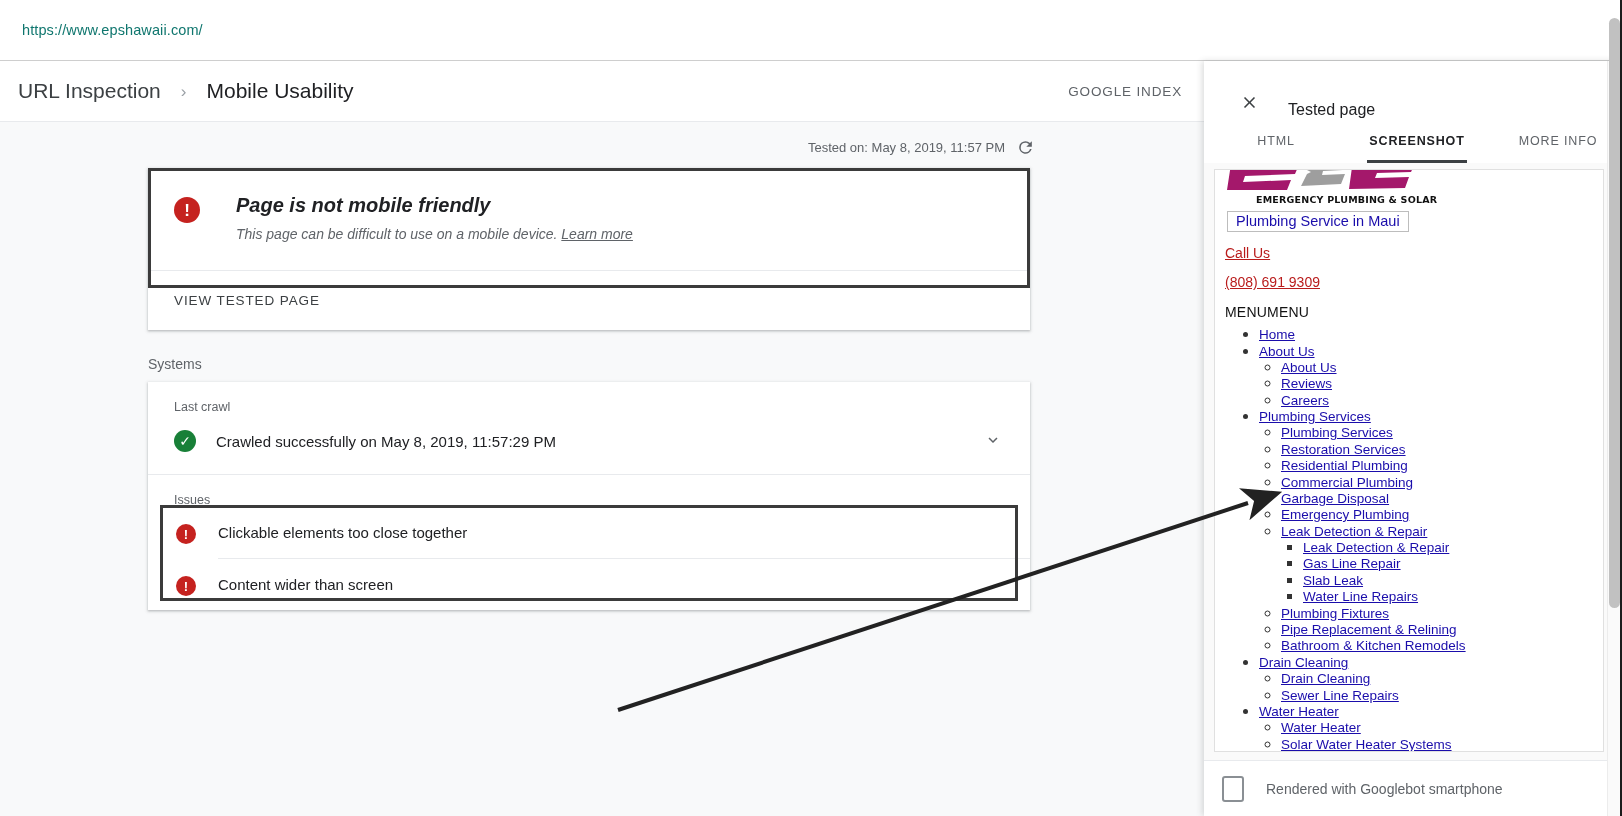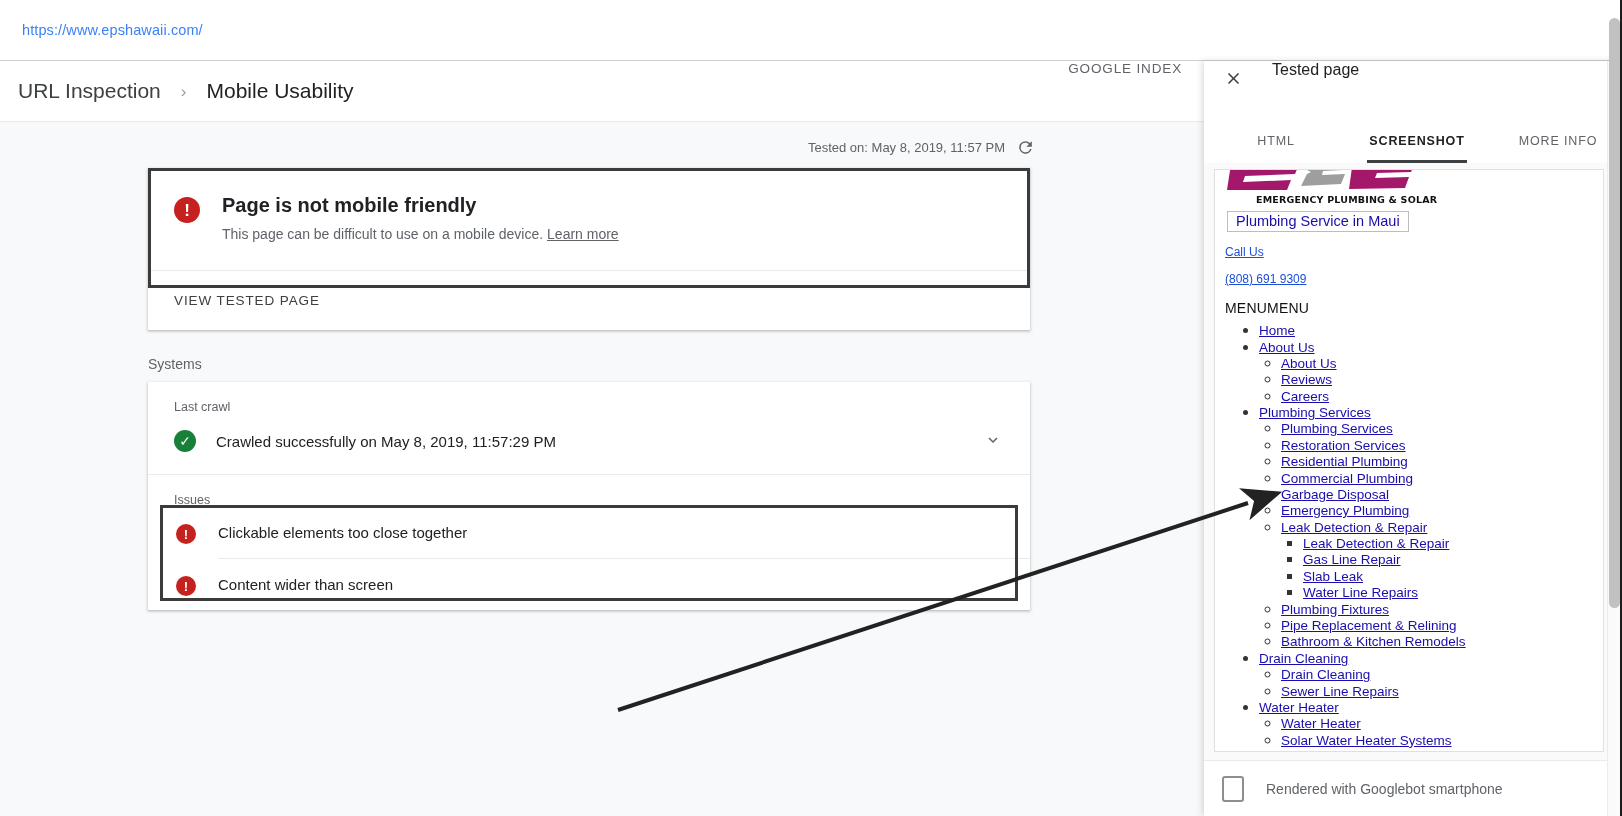--- a/index.html
+++ b/index.html
@@ -20,21 +20,21 @@
   
   .urlbar {
     position: absolute; left: 0; top: 0;
     width: 1622px; height: 60px;
     background: #ffffff;
     display: flex; align-items: center;
   }
   .urlbar .url {
     padding-left: 22px;
     font-size: 14.5px;
-    color: #3b82f6;
+    color: #0f766e;
     letter-spacing: .1px;
   }
   .urlbar-shadow {
     position: absolute; left: 0; top: 60px; width: 1622px; height: 4px;
     background: linear-gradient(to bottom, rgba(0,0,0,.22), rgba(0,0,0,0));
   }
 
   
   .mainpane {
     position: absolute; left: 0; top: 61px;
@@ -58,21 +58,21 @@
     font-size: 21px; color: #3c4043; font-weight: 400;
   }
   .bc-sep {
     font-size: 17px; color: #9aa0a6; line-height: 1;
   }
   .bc-current {
     font-size: 21px; color: #202124; font-weight: 400;
   }
   .apptabs {
     position: absolute; right: 0; top: 0; height: 61px;
-    display: flex; align-items: stretch; flex-direction: column;
+    display: flex; align-items: stretch;
   }
   .apptab {
     display: flex; align-items: center; justify-content: center;
     padding: 0 22px;
     font-size: 13.5px;
     letter-spacing: .85px;
     color: #5f6368;
     position: relative;
     cursor: pointer;
   }
@@ -119,21 +119,21 @@
   }
   .icon-error {
     flex: 0 0 auto;
     width: 26px; height: 26px; border-radius: 50%;
     background: #c5221f;
     display: flex; align-items: center; justify-content: center;
     color: #ffffff; font-size: 17px; font-weight: 700; line-height: 1;
     margin-top: 3px;
   }
   .icon-error.small { width: 20px; height: 20px; font-size: 13px; }
-  .verdict-text { margin-left: 22px; }
+  .verdict-text { margin-left: 36px; font-style: italic; }
   .verdict-title {
     font-size: 20px; color: #202124; font-weight: 700; margin-bottom: 9px;
   }
   .verdict-sub {
     font-size: 14px; color: #5f6368;
   }
   .verdict-sub a {
     color: #5f6368; text-decoration: underline;
   }
 
@@ -192,22 +192,22 @@
   
   .rightpanel {
     position: absolute; left: 1204px; top: 61px;
     width: 418px; height: 755px;
     background: #ffffff;
     box-shadow: -2px 0 6px rgba(60,64,67,.18);
     z-index: 20;
     display: flex; flex-direction: column;
   }
   .rp-head {
-    height: 58px; display: flex; align-items: flex-start;
-    padding-left: 12px; flex: 0 0 auto;
+    height: 58px; display: flex; align-items: flex-end;
+    padding-left: 28px; flex: 0 0 auto;
   }
   .rp-close {
     width: 34px; height: 34px; display: flex; align-items: center; justify-content: center;
     color: #3c4043; cursor: pointer;
   }
   .rp-title {
     margin-left: 22px; font-size: 16px; color: #202124;
   }
   .rp-tabs {
     display: flex; align-items: stretch; height: 44px; flex: 0 0 auto;
@@ -253,22 +253,22 @@
     font-size: 9.5px; font-weight: 700; letter-spacing: .2px;
     color: #111; margin-top: -2px; font-family: "DejaVu Sans", sans-serif; padding-left: 29px;
   }
   .tagbox {
     display: inline-block; margin-top: 6px;
     border: 1px solid #bdbdbd;
     padding: 1px 8px 2px 8px;
     font-size: 14.5px; color: #1a0dab;
   }
   .sitelink {
-    display: block; color: #1d4ed8; text-decoration: underline;
-    font-size: 12px; margin-top: 13px;
+    display: block; color: #b91c1c; text-decoration: underline;
+    font-size: 14px; margin-top: 13px;
   }
   .menumenu {
     font-size: 14px; color: #111; margin-top: 14px; letter-spacing: .2px;
   }
   ul.nav {
     margin: 7px 0 0 0; padding-left: 34px; list-style-type: disc;
   }
   ul.nav ul { margin: 0; padding-left: 22px; list-style-type: circle; }
   ul.nav ul ul { padding-left: 22px; list-style-type: square; }
   ul.nav li { line-height: 14.8px; padding: 0.3px 0; }

